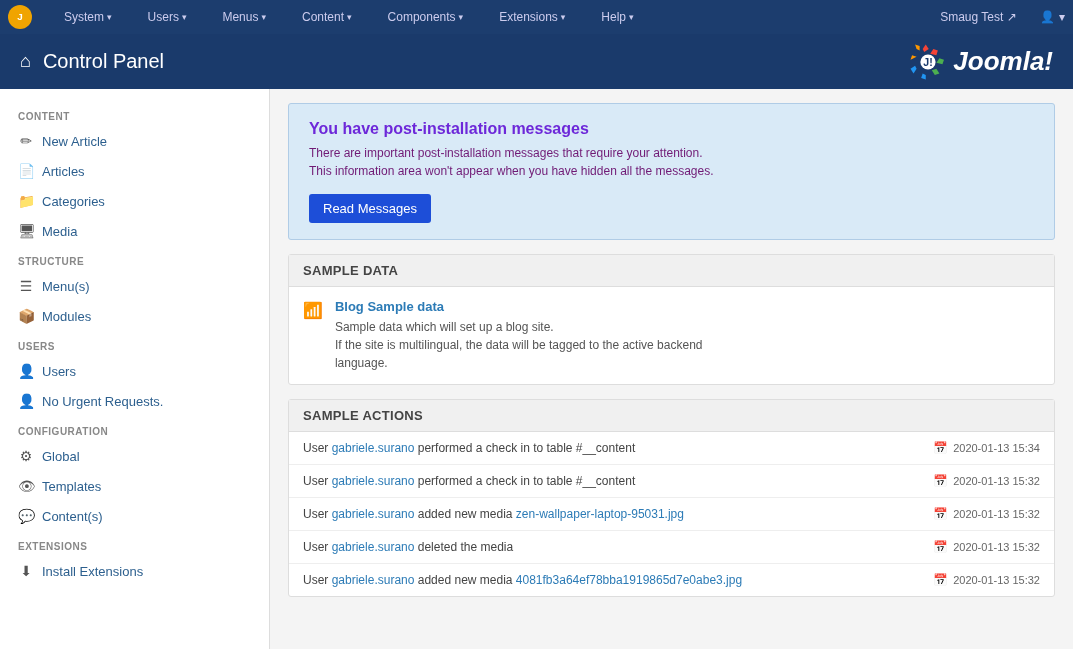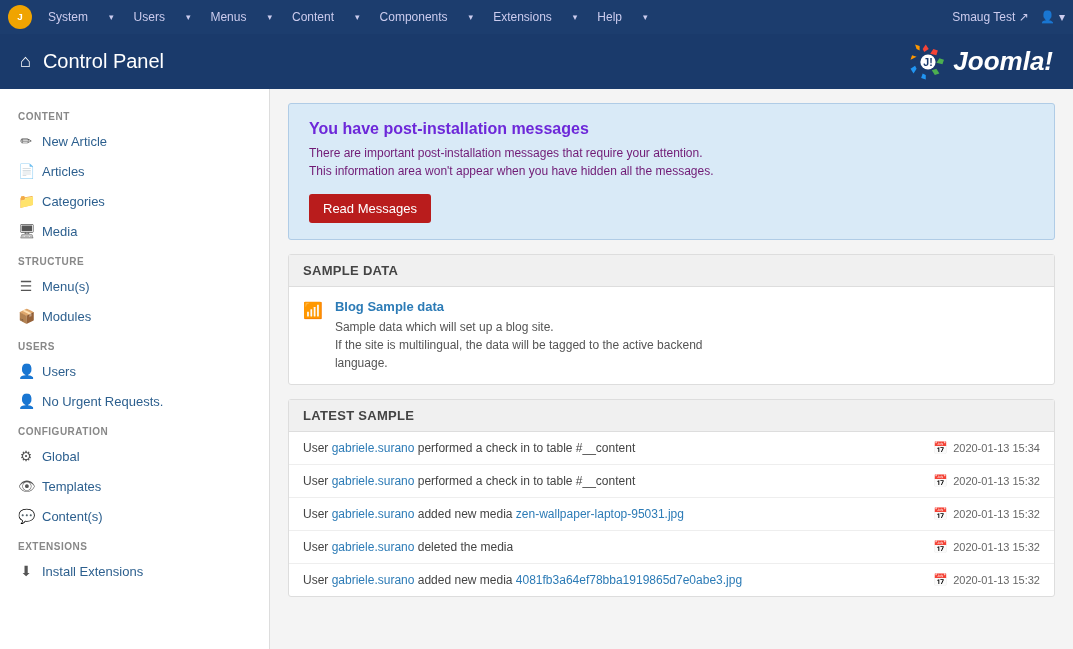--- a/index.html
+++ b/index.html
@@ -20,26 +20,27 @@
       border-radius: 50%;
       display: flex; align-items: center; justify-content: center;
       color: white; font-weight: bold; font-size: 11px;
       margin-right: 4px;
     }
     .top-nav .nav-item {
       color: #cce;
       font-size: 12px;
       padding: 4px 8px;
       cursor: pointer;
-      display: flex; align-items: center; gap: 21px;
+      display: flex; align-items: center; gap: 3px;
       border-radius: 3px;
+      margin-left: 16px;
     }
     .top-nav .nav-right {
       margin-left: auto;
-      display: flex; align-items: center; gap: 12px;
+      display: flex; align-items: center; gap: 24px;
       color: #cce;
       font-size: 12px;
     }
     .caret { font-size: 9px; }
 
     
     .header-bar {
       background: #1a3a6b;
       height: 55px;
       display: flex;
@@ -122,21 +123,21 @@
       color: #6d28d9;
       margin-bottom: 8px;
     }
     .post-install-box p {
       font-size: 12px;
       color: #701a75;
       margin-bottom: 4px;
     }
     .read-messages-btn {
       margin-top: 12px;
-      background: #b91c1c;
+      background: #1d4ed8;
       color: white;
       border: none;
       padding: 7px 14px;
       font-size: 13px;
       border-radius: 3px;
       cursor: pointer;
     }
 
     
     .panel {
@@ -364,21 +365,21 @@
             <br>
             <span class="sample-data-desc">If the site is multilingual, the data will be tagged to the active backend</span>
             <br>
             <span class="sample-data-desc">language.</span>
           </div>
         </div>
       </div>
     </div>
 
     <div class="panel">
-      <div class="panel-header">LATEST SAMPLE</div>
+      <div class="panel-header">SAMPLE ACTIONS</div>
 
       <div class="action-row">
         <div class="action-text">
           <span>User</span>
           <span> </span>
           <a class="action-link">gabriele.surano</a>
           <span> performed a check in to table #__content</span>
         </div>
         <div class="action-time">
           <span class="action-time-icon">📅</span>

